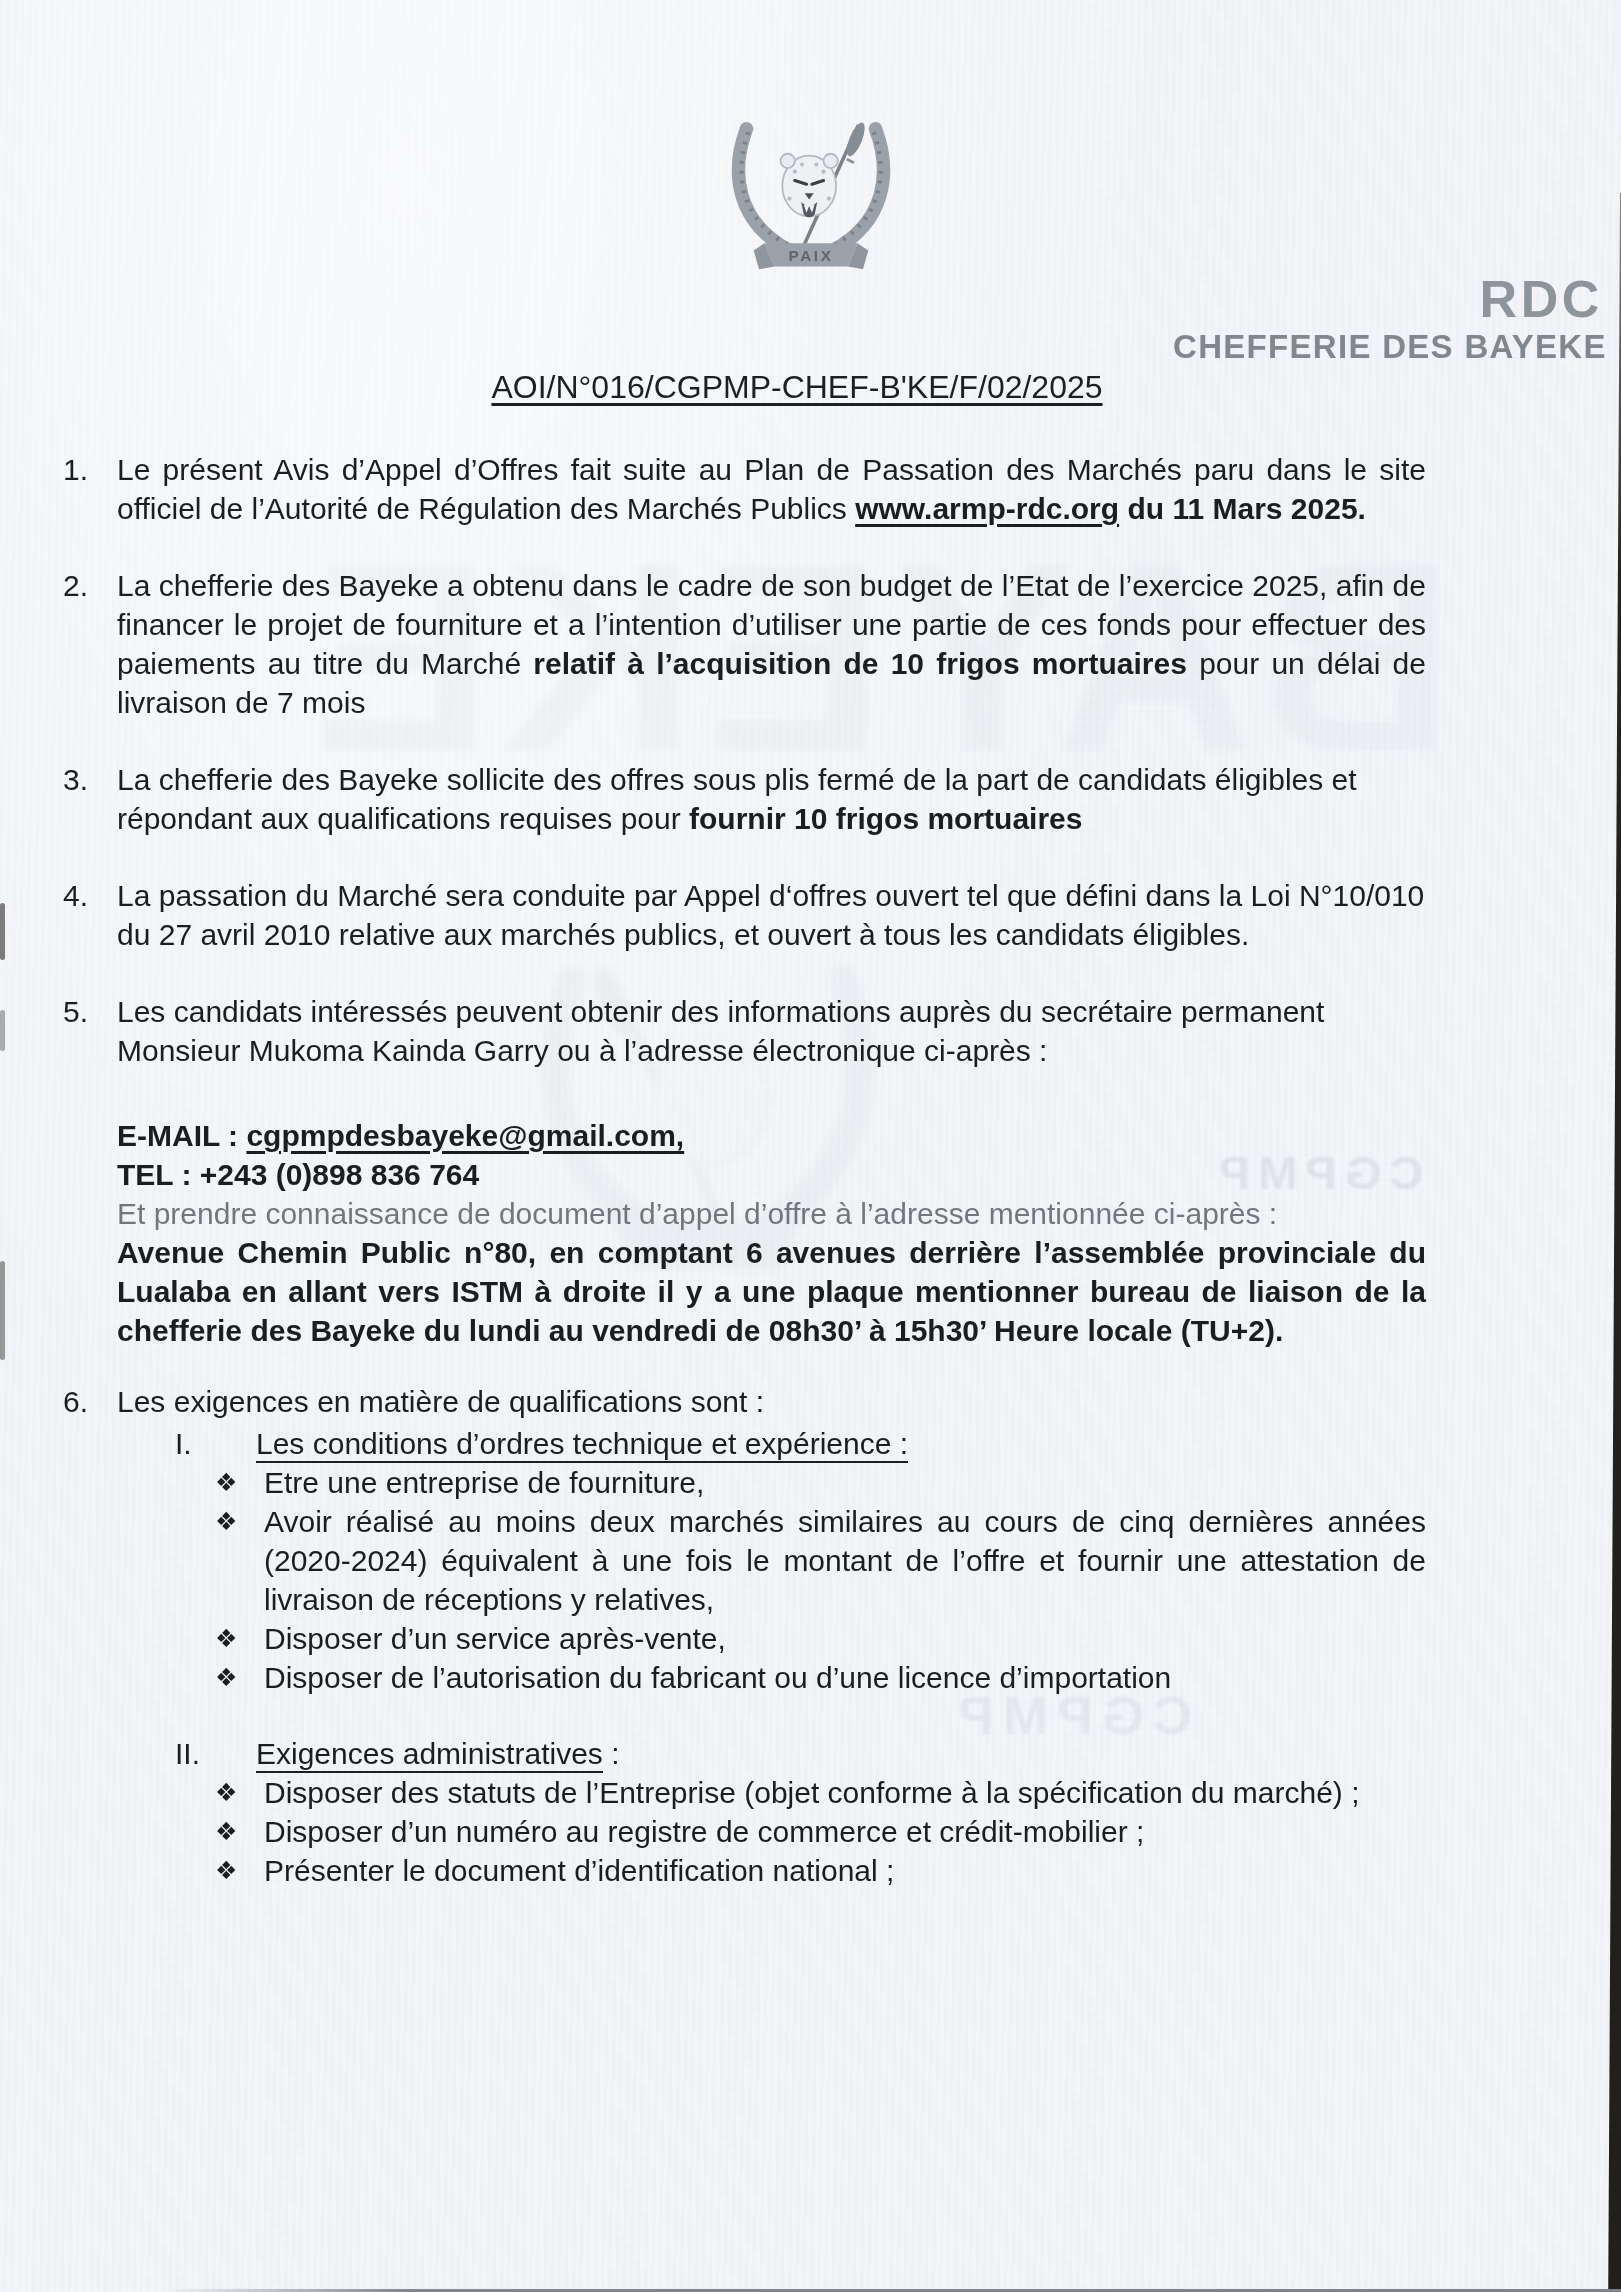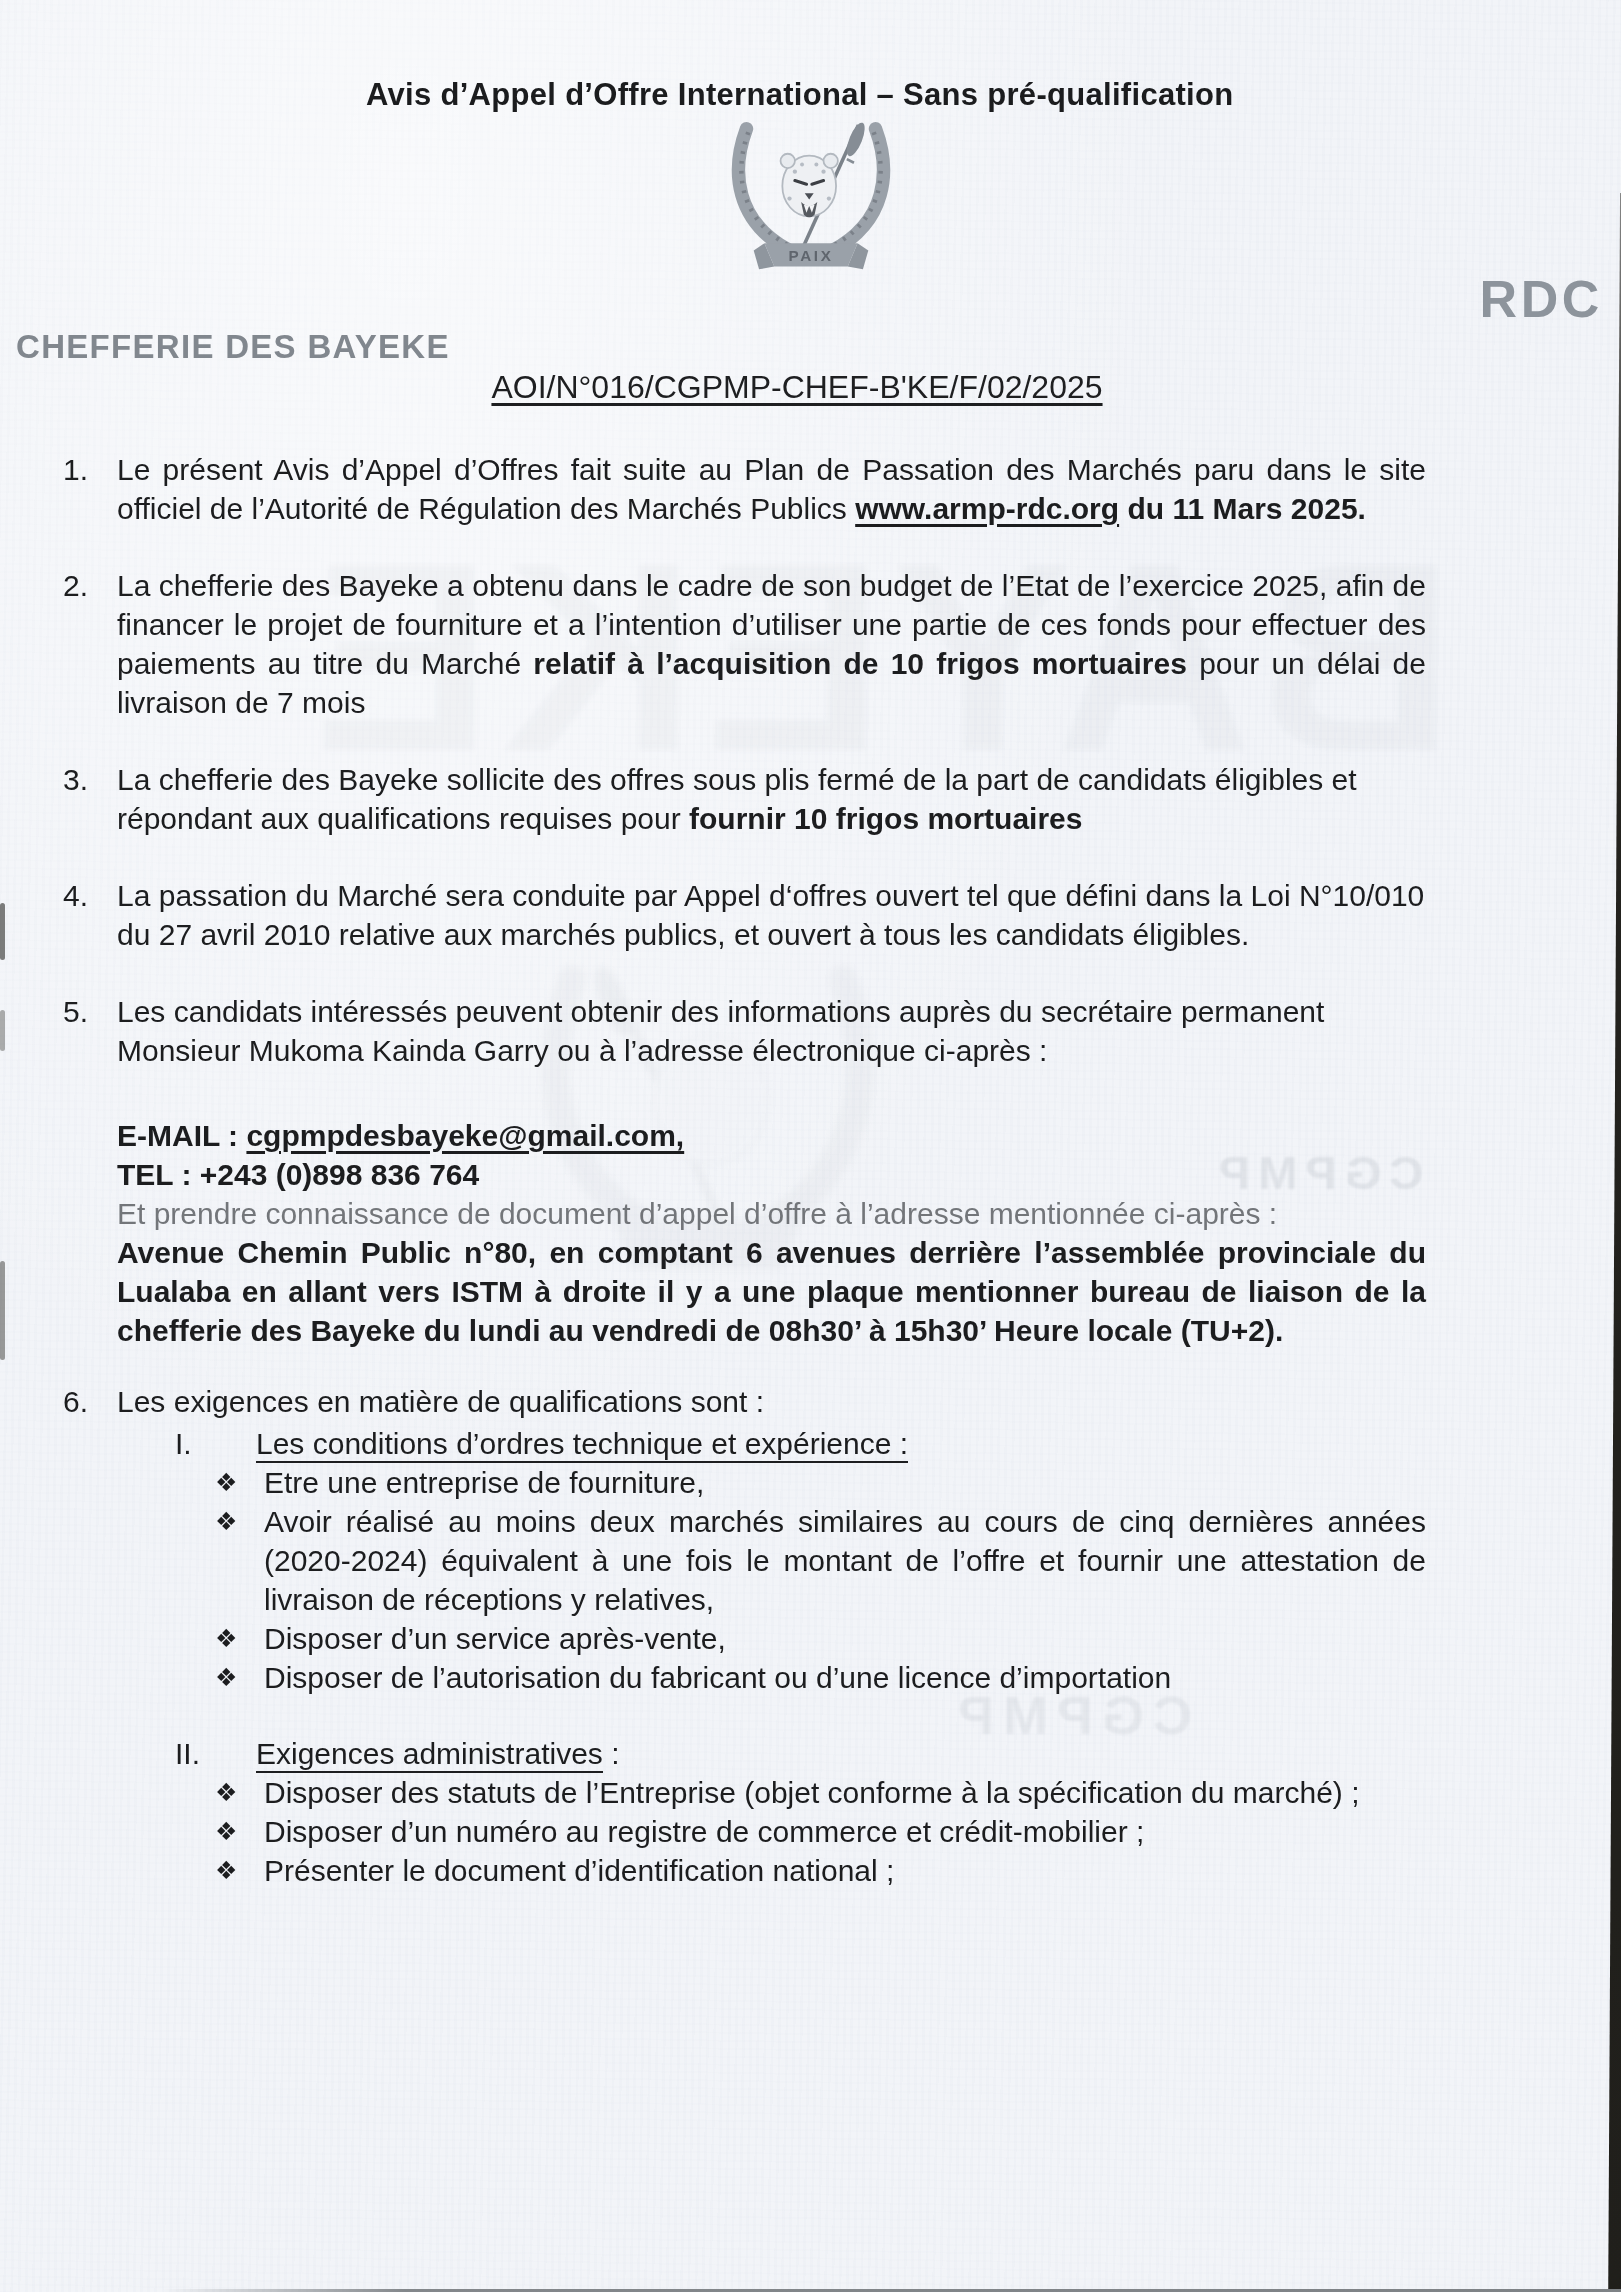--- a/index.html
+++ b/index.html
@@ -20,21 +20,21 @@
   .doc-title{
     position:absolute;top:77px;left:0;right:21.5px;
     text-align:center;font-size:31px;font-weight:700;letter-spacing:0.3px;color:#1b1c1e;
   }
   .emblem{position:absolute;top:116px;left:50%;transform:translateX(-50%);width:197px;height:157px;}
   .rdc-label{
     position:absolute;top:269px;left:0;right:18px;text-align:right;
     font-size:52px;font-weight:700;letter-spacing:3.6px;color:#8d949c;
   }
   .org-name{
-    position:absolute;top:328px;left:0;right:14.3px;text-align:left;
+    position:absolute;top:328px;left:0;right:14.3px;text-align:right;
     font-size:33px;font-weight:700;letter-spacing:1.3px;color:#81878e;padding-left:16px;
   }
   .ref-line{
     position:absolute;top:369px;left:0;right:27px;text-align:center;
     font-size:32px;color:#1e1f21;
     text-decoration:underline;text-decoration-thickness:2.7px;text-underline-offset:5.4px;
   }
   
   .content{position:absolute;left:63px;top:450px;width:1363px;font-size:30px;line-height:39px;}
   .item{display:flex;margin:0 0 38px 0;}
@@ -95,21 +95,20 @@
     <svg viewBox="0 0 220 175" width="197" height="157">
       <path d="M38 14 C 20 62, 26 118, 86 150" fill="none" stroke="#9aa1a9" stroke-width="15" stroke-linecap="round"></path>
       <path d="M182 14 C 200 62, 194 118, 134 150" fill="none" stroke="#9aa1a9" stroke-width="15" stroke-linecap="round"></path>
       <line x1="163" y1="10" x2="95" y2="160" stroke="#7b828a" stroke-width="4"></line>
       <ellipse cx="160" cy="26" rx="7" ry="20" transform="rotate(22 160 26)" fill="#868d95"></ellipse>
       <ellipse cx="108" cy="78" rx="30" ry="34" fill="#eef0f3" stroke="#b3b9c0" stroke-width="2"></ellipse>
       <path d="M60 142 L160 142 L150 168 L70 168 Z" fill="#9aa1a9"></path>
     </svg>
   </div>
 
-  <div class="doc-title">Avis d’Appel d’Offre International – Sans pré-qualification</div>
 
   <div class="emblem">
     <svg viewBox="0 0 220 175" width="197" height="157">
 
       <path d="M38 14 C 20 62, 26 118, 86 150" fill="none" stroke="#9aa1a9" stroke-width="15" stroke-linecap="round"></path>
       <path d="M182 14 C 200 62, 194 118, 134 150" fill="none" stroke="#9aa1a9" stroke-width="15" stroke-linecap="round"></path>
       <path d="M40 18 C 24 62, 30 114, 84 144" fill="none" stroke="#6e747c" stroke-width="5" stroke-dasharray="3 8" opacity=".7"></path>
       <path d="M180 18 C 196 62, 190 114, 136 144" fill="none" stroke="#6e747c" stroke-width="5" stroke-dasharray="3 8" opacity=".7"></path>
 
       <line x1="163" y1="10" x2="95" y2="160" stroke="#7b828a" stroke-width="4"></line>

